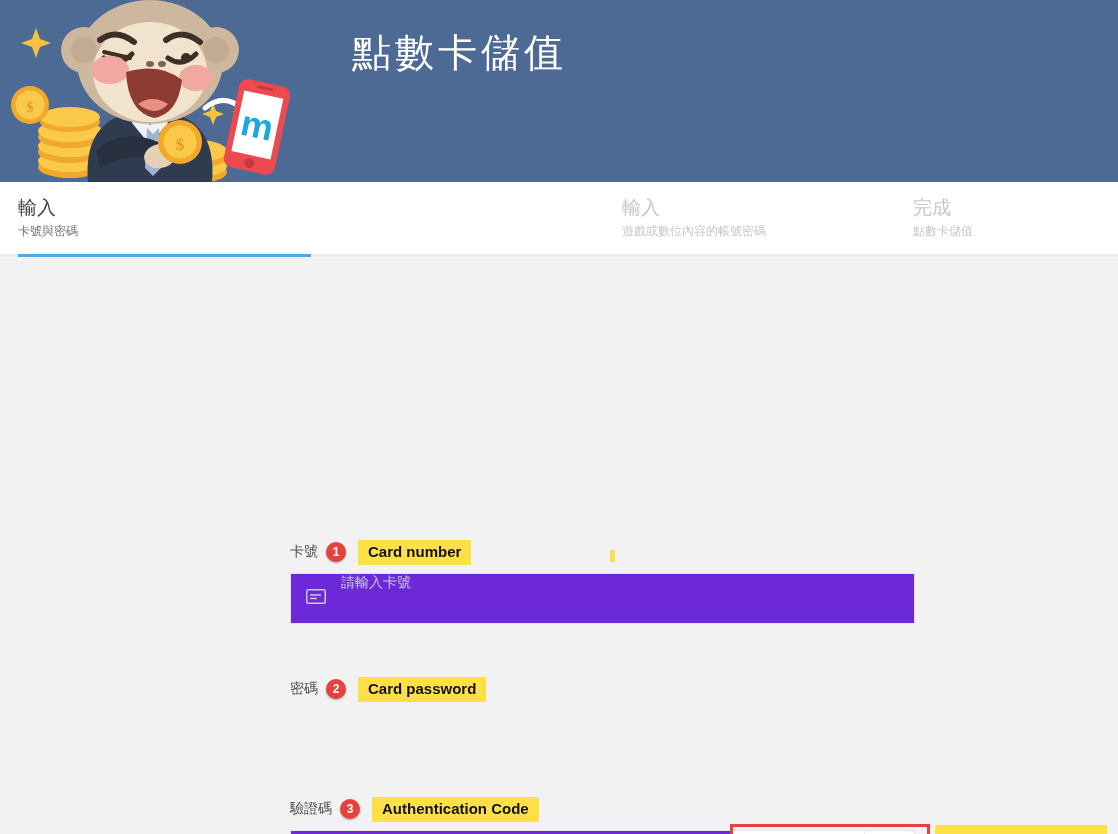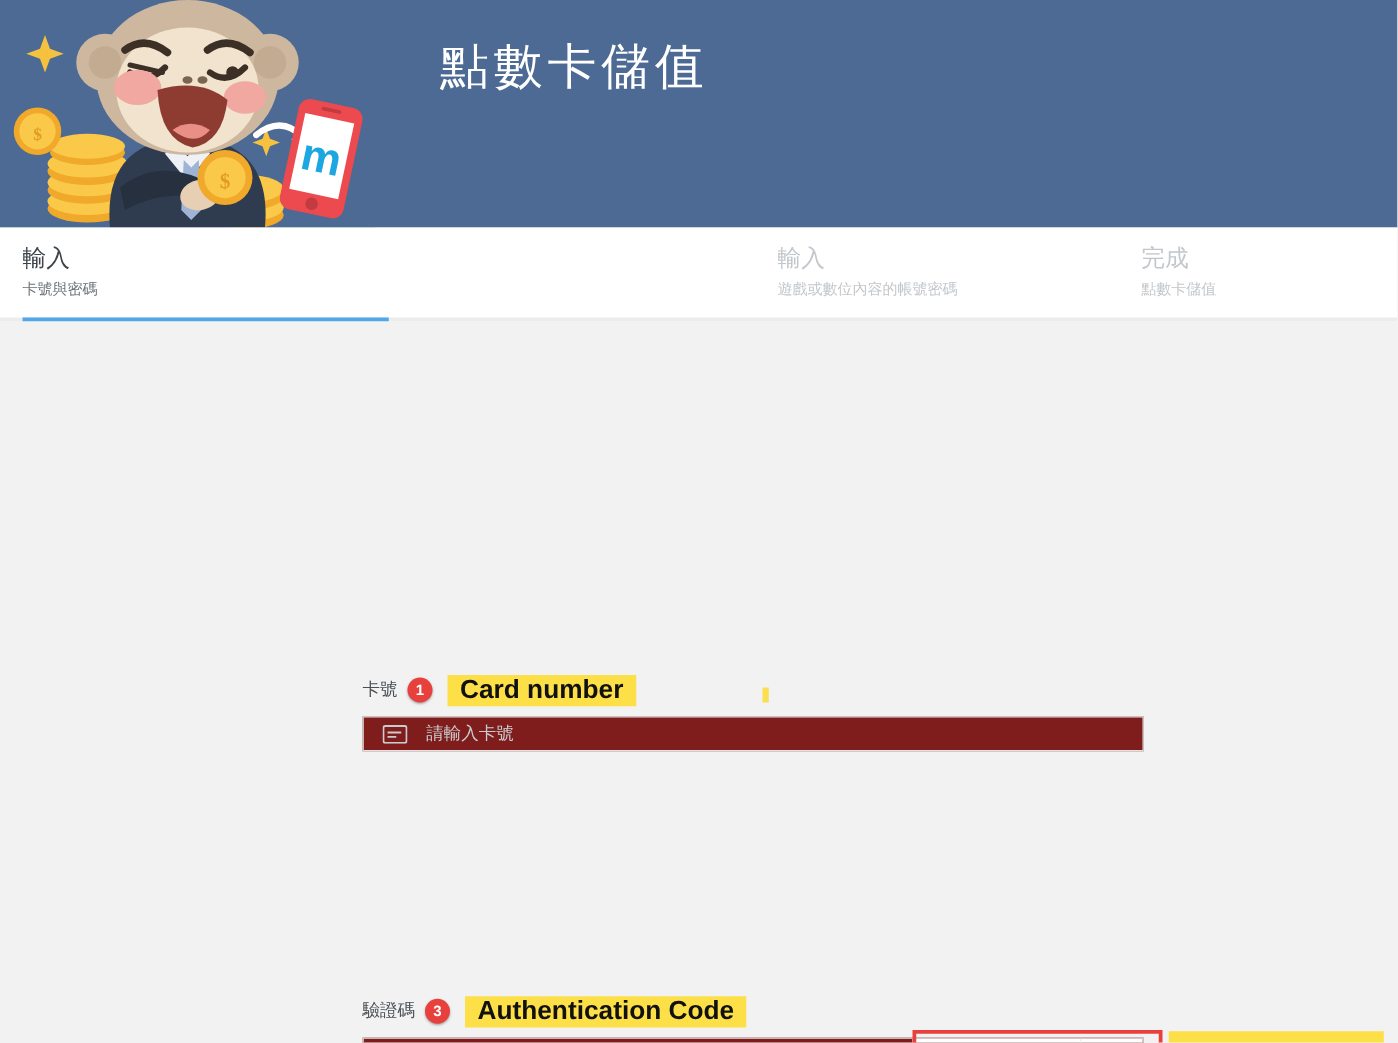--- a/index.html
+++ b/index.html
@@ -71,32 +71,32 @@
     color:#fff; font-size:12px; font-weight:bold;
     display:flex; align-items:center; justify-content:center;
     margin-left:8px;
     box-shadow:0 1px 2px rgba(0,0,0,.35);
     flex:0 0 auto;
   }
   .hl {
     margin-left:12px;
     background:#fde047;
     color:#111;
-    font-size:21px; font-weight:bold;
+    font-size:15px; font-weight:bold;
     padding:4px 10px 5px 10px;
     line-height:16px;
     white-space:nowrap;
   }
 
   .input-box {
     position:relative;
-    height:28px;
-    background:#7f1d1d;
+    height:51px;
+    background:#6d28d9;
     border:1px solid #e3e3e3;
-    display:flex; align-items:center;
+    display:flex; 
   }
   .input-icon {
     width:50px; height:45px;
     display:flex; align-items:center; justify-content:center;
     flex:0 0 auto;
   }
   .placeholder {
     font-size:14px; color:#c9cccf;
     white-space:nowrap;
   }
@@ -266,20 +266,25 @@
           <rect x="0.75" y="0.75" width="18.5" height="13.5" rx="1.5" fill="none" stroke="#c9cccf" stroke-width="1.5"></rect>
           <line x1="4" y1="6" x2="15" y2="6" stroke="#c9cccf" stroke-width="1.5"></line>
           <line x1="4" y1="9.5" x2="11" y2="9.5" stroke="#c9cccf" stroke-width="1.5"></line>
         </svg>
       </span>
       <span class="placeholder">請輸入卡號</span>
     </div>
   </div>
 
   <div class="field" style="top:419px;">
+    <div class="label-row">
+      <span class="label-cn">密碼</span>
+      <span class="badge">2</span>
+      <span class="hl">Card password</span>
+    </div>
   </div>
 
   <div class="field" style="top:539px;">
     <div class="label-row">
       <span class="label-cn">驗證碼</span>
       <span class="badge">3</span>
       <span class="hl">Authentication Code</span>
     </div>
     <div class="input-box">
       <span class="input-icon">

